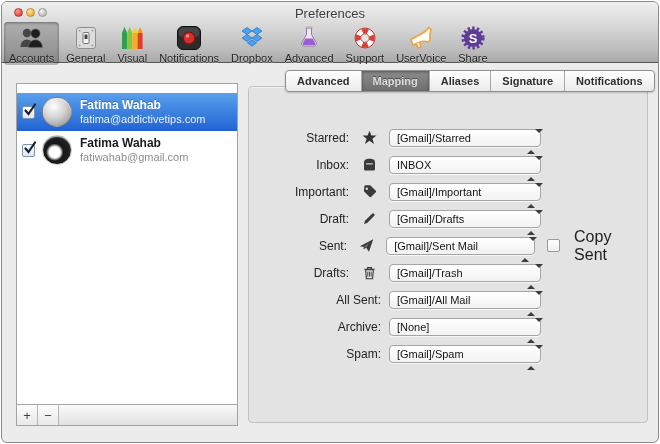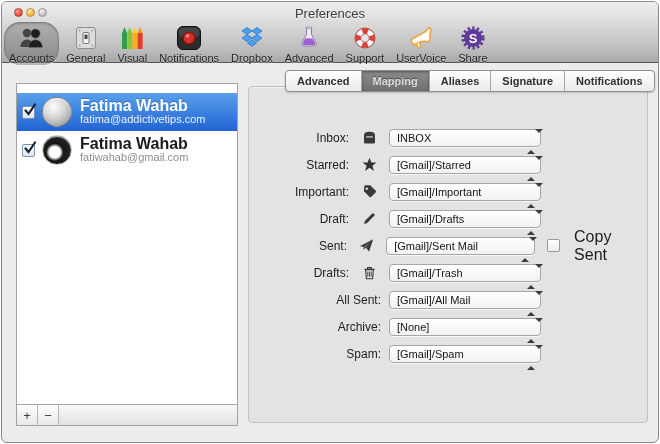--- a/index.html
+++ b/index.html
@@ -26,42 +26,41 @@
   .light.yellow { background:radial-gradient(circle at 35% 30%, #ffe9a8, #f3ab32 70%); border:1px solid #c08f2d; }
   .light.gray   { background:radial-gradient(circle at 35% 30%, #f4f4f4, #bfbfbf 70%); border:1px solid #979797; }
   .toolbar { position:absolute; left:2px; top:20px; display:flex; align-items:flex-end; }
   .tb-item {
     display:flex; flex-direction:column; align-items:center;
     padding:2px 5px 1px; margin-right:2px; border-radius:4px; cursor:default;
   }
   .tb-item.selected {
     background:rgba(20,20,20,.22);
     box-shadow:inset 0 1px 3px rgba(0,0,0,.4), 0 1px 0 rgba(255,255,255,.35);
-    border-radius:16px;
   }
   .tb-icon { height:28px; display:flex; align-items:center; justify-content:center; }
   .tb-label { font-size:11px; color:#1f1f1f; text-shadow:0 1px 0 rgba(255,255,255,.4); white-space:nowrap; }
   
   .listbox {
     position:absolute; left:14px; top:81px; width:222px; height:343px;
     border:1px solid #a2a2a2; background:#fff;
   }
   .acct-list { position:absolute; left:0; right:0; top:0; bottom:21px; background:#fff; padding-top:9px; overflow:hidden; }
   .acc-row { height:38px; display:flex; align-items:center; padding:0 5px; }
   .acc-row.selected { background:linear-gradient(180deg,#5aa0ec,#2163d2); }
   .cb { position:relative; width:13px; height:13px; flex:0 0 13px; border-radius:2px;
         background:linear-gradient(#ffffff,#dfe6f0); border:1px solid #7f93ad; }
   .cb svg { position:absolute; left:0; top:-4px; overflow:visible; }
   .avatar { width:30px; height:30px; border-radius:50%; margin-left:7px; flex:0 0 30px;
             border:1px solid rgba(0,0,0,.28); box-shadow:inset 0 1px 1px rgba(255,255,255,.7); }
   .avatar.sphere { background:radial-gradient(circle at 38% 30%, #ffffff, #d2d2d2 45%, #8f8f8f 95%); }
   .avatar.panda  { background:radial-gradient(circle at 42% 58%, #ffffff 0 24%, #161616 38%, #2e2e2e 100%);
                    border:1px solid #c9c9c9; }
   .acc-text { margin-left:8px; overflow:hidden; }
-  .acc-name { font-size:16px; font-weight:bold; color:#1b1b1b; line-height:15px; white-space:nowrap; }
+  .acc-name { font-size:12px; font-weight:bold; color:#1b1b1b; line-height:15px; white-space:nowrap; }
   .acc-mail { font-size:11px; color:#8d8d8d; line-height:13px; white-space:nowrap; }
   .acc-row.selected .acc-name { color:#fff; text-shadow:0 -1px 0 rgba(0,0,0,.25); }
   .acc-row.selected .acc-mail { color:#eaf2fd; }
   .list-footer {
     position:absolute; left:0; right:0; bottom:0; height:21px;
     background:linear-gradient(#fafafa,#e1e1e1); border-top:1px solid #a6a6a6; display:flex;
   }
   .lf-btn {
     width:21px; height:100%; display:flex; align-items:center; justify-content:center;
     font-size:13px; color:#3f3f3f; background:linear-gradient(#fdfdfd,#e9e9e9);
@@ -290,42 +289,42 @@
     <div class="tab">Advanced</div>
     <div class="tab selected">Mapping</div>
     <div class="tab">Aliases</div>
     <div class="tab">Signature</div>
     <div class="tab">Notifications</div>
   </div>
 
   <div class="maprows">
 
     <div class="map-row">
+      <span class="map-label">Starred:</span>
+      <span class="map-icon">
+        <svg width="15" height="15" viewBox="0 0 15 15">
+          <polygon points="7.5,0.8 9.4,5.6 14.5,5.6 10.4,8.8 12,13.9 7.5,10.8 3,13.9 4.6,8.8 0.5,5.6 5.6,5.6" fill="#333"></polygon>
+        </svg>
+      </span>
+      <div class="dropdown">
+        <span class="dd-value">[Gmail]/Starred</span>
+        <span class="stepper"><span class="arr-up"></span><span class="arr-dn"></span></span>
+      </div>
+    </div>
+
+    <div class="map-row">
       <span class="map-label">Inbox:</span>
       <span class="map-icon">
         <svg width="15" height="15" viewBox="0 0 15 15">
           <path d="M2 5.5 C2 2.8 4.2 1.8 7.5 1.8 s5.5 1 5.5 3.7 V12 c0 .9-.7 1.6-1.6 1.6 H3.6 C2.7 13.6 2 12.9 2 12 Z" fill="#3a3a3a"></path>
           <rect x="4" y="6.2" width="7" height="1.3" rx="0.6" fill="#cfcfcf"></rect>
         </svg>
       </span>
       <div class="dropdown">
         <span class="dd-value">INBOX</span>
-        <span class="stepper"><span class="arr-up"></span><span class="arr-dn"></span></span>
-      </div>
-    </div>
-
-    <div class="map-row">
-      <span class="map-label">Starred:</span>
-      <span class="map-icon">
-        <svg width="15" height="15" viewBox="0 0 15 15">
-          <polygon points="7.5,0.8 9.4,5.6 14.5,5.6 10.4,8.8 12,13.9 7.5,10.8 3,13.9 4.6,8.8 0.5,5.6 5.6,5.6" fill="#333"></polygon>
-        </svg>
-      </span>
-      <div class="dropdown">
-        <span class="dd-value">[Gmail]/Starred</span>
         <span class="stepper"><span class="arr-up"></span><span class="arr-dn"></span></span>
       </div>
     </div>
 
     <div class="map-row">
       <span class="map-label">Important:</span>
       <span class="map-icon">
         <svg width="15" height="15" viewBox="0 0 15 15">
           <path d="M8.2 1.2 L13.8 6.8 c.4.4.4 1 0 1.4 L9 13 c-.4.4-1 .4-1.4 0 L1.9 7.3 2.3 2.6 c.05-.7.5-1.2 1.2-1.25 Z" fill="#3a3a3a"></path>
           <circle cx="4.8" cy="4.8" r="1.2" fill="#e3e3e3"></circle>

